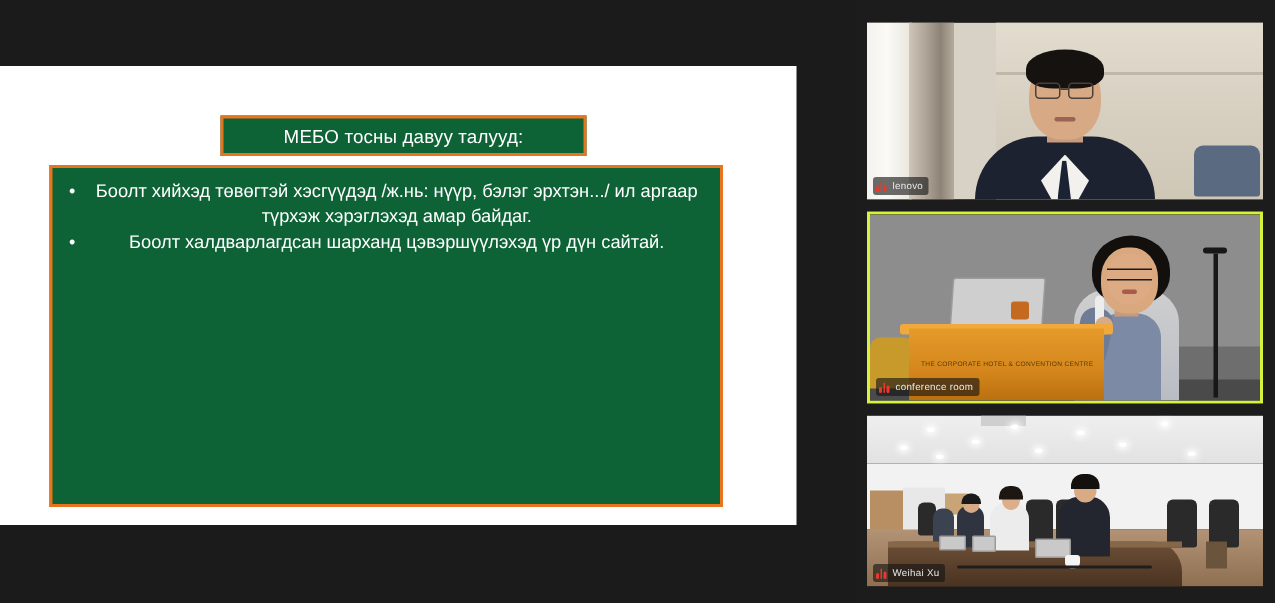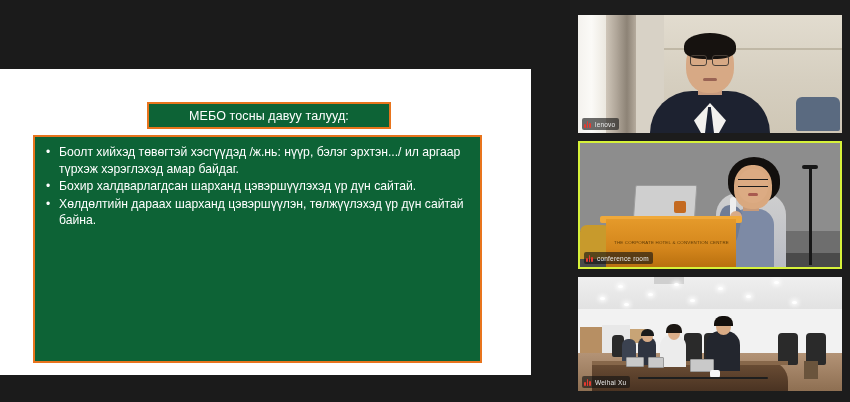--- a/index.html
+++ b/index.html
@@ -18,21 +18,21 @@
   
   #share-stage {
     position: absolute;
     left: 0; top: 0;
     width: 570px; height: 402px;
     background: #1b1b1b;
     overflow: hidden;
   }
   #slide {
     position: absolute;
-    left: 0; top: 69px;
+    left: 0; top: 44px;
     width: 531px; height: 306px;
     background: #ffffff;
   }
 
   
   #slide-title-box {
     position: absolute;
     left: 147px; top: 33px;
     width: 244px; height: 27px;
     background: #0d6336;
@@ -50,21 +50,21 @@
 
   
   #slide-body-box {
     position: absolute;
     left: 33px; top: 66px;
     width: 449px; height: 228px;
     background: #0d6336;
     border: 2px solid #e8741d;
     padding: 7px 10px 6px 8px;
   }
-  ul#bullets { list-style: none; }
+  ul#bullets { list-style: none; text-align: center; }
   ul#bullets li {
     position: relative;
     color: #ffffff;
     font-size: 12.2px;
     line-height: 16.6px;
     padding-left: 16px;
     margin-bottom: 1px;
   }
   ul#bullets li::before {
     content: "•";
@@ -219,22 +219,21 @@
 
     <div id="slide">
 
       <div id="slide-title-box">
         <span id="slide-title-text">МЕБО тосны давуу талууд:</span>
       </div>
 
       <div id="slide-body-box">
         <ul id="bullets">
           <li>Боолт хийхэд төвөгтэй хэсгүүдэд /ж.нь: нүүр, бэлэг эрхтэн.../ ил аргаар түрхэж хэрэглэхэд амар байдаг.</li>
-          <li>Бохир халдварлагдсан шарханд цэвэршүүлэхэд үр дүн сайтай.</li>
-          <li>Хөлдөлтийн дараах шарханд цэвэршүүлэн, төлжүүлэхэд үр дүн сайтай байна.</li>
+          <li>Боолт халдварлагдсан шарханд цэвэршүүлэхэд үр дүн сайтай.</li>
         </ul>
       </div>
 
     </div>
   </div>
 
   <div id="filmstrip">
 
     <div class="tile" id="tile-1">
       <div class="video">

